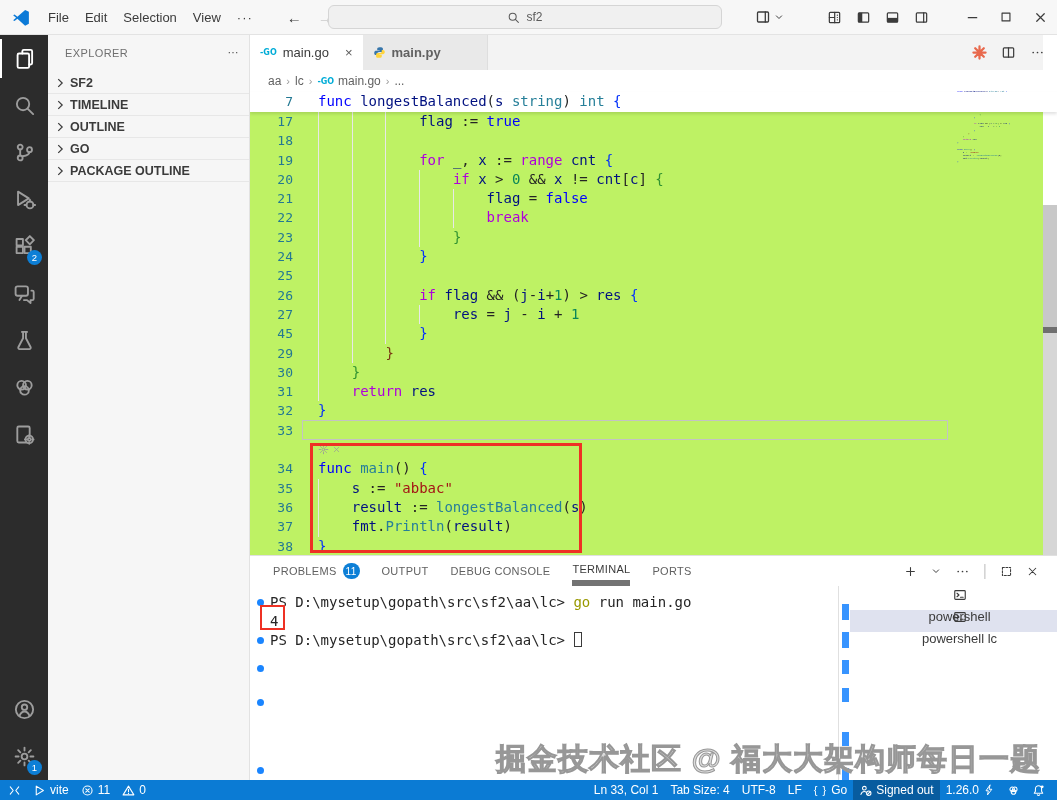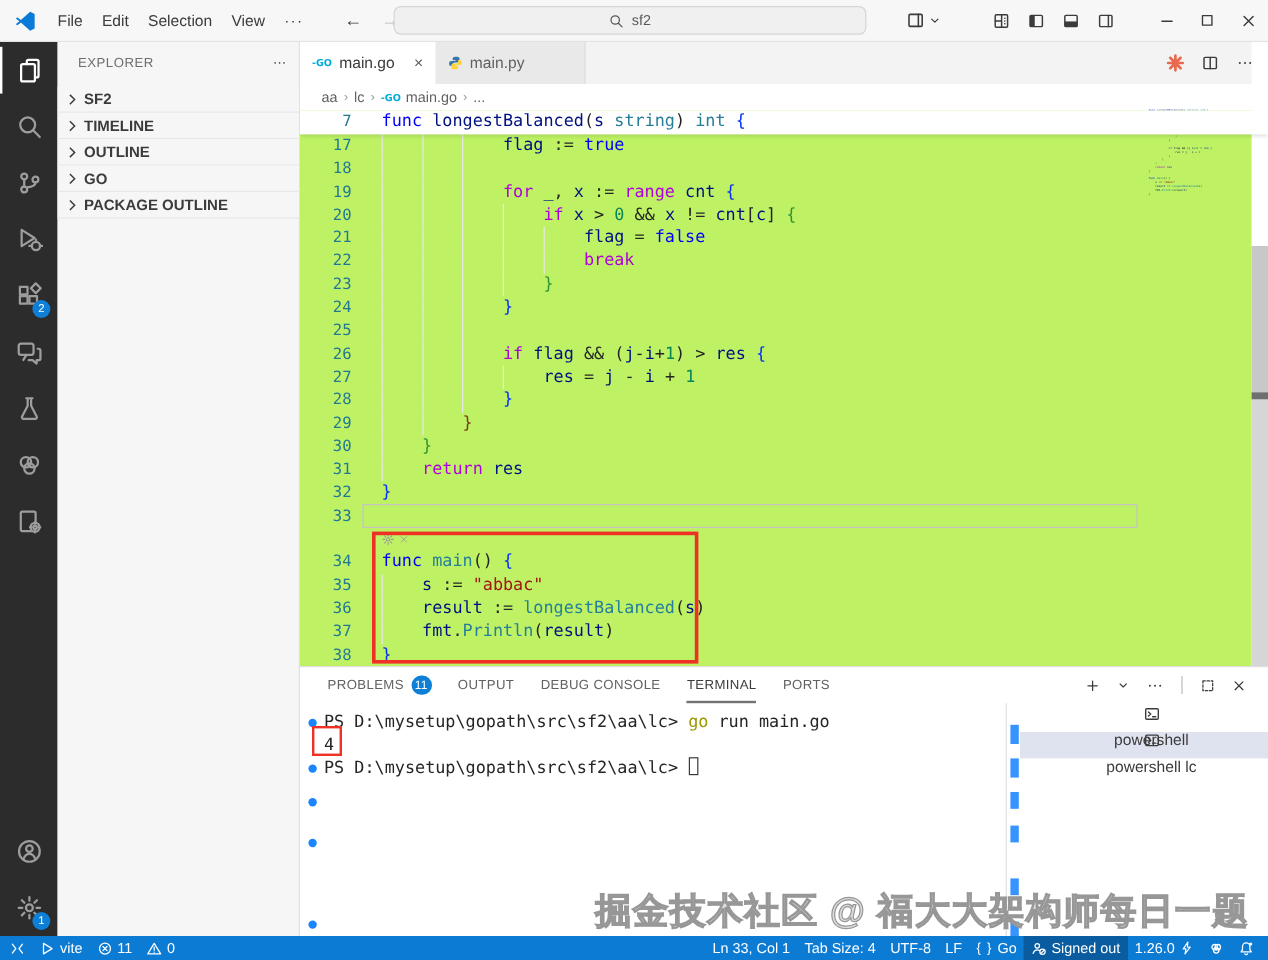--- a/index.html
+++ b/index.html
@@ -43,21 +43,21 @@
   .sb-sections{margin-top:4px;}
   .sb-row{height:22px;display:flex;align-items:center;gap:3px;padding-left:5px;font-size:12.5px;
     font-weight:bold;color:#3b3b3b;border-bottom:1px solid #e7e7e7;background:#f6f6f6;}
   .sb-row:first-child{border-top:none;}
   .sb-chevron{display:flex;color:#3b3b3b;}
   
   .editor{position:absolute;left:250px;top:35px;width:807px;height:520px;background:#bef264;overflow:hidden;}
   .tabbar{position:absolute;left:0;top:0;width:807px;height:35px;background:#f3f3f3;display:flex;}
   .tab{display:flex;align-items:center;gap:6px;padding:0 10px;font-size:13px;height:35px;}
   .tab.active{background:#fff;color:#3b3b3b;}
-  .tab.inactive{background:#e9e9e9;color:#616161;border-right:1px solid #dedede;width:125px;}
+  .tab.inactive{background:#e9e9e9;color:#616161;border-right:1px solid #dedede;width:125px;font-weight:bold;}
   .tab .close{font-size:13px;color:#5a5a5a;margin-left:10px;}
   .tab-actions{margin-left:auto;display:flex;align-items:center;gap:14px;padding-right:12px;color:#3b3b3b;}
   .go-badge{font:bold 8px "DejaVu Sans",sans-serif;color:#00acd7;letter-spacing:0;}
   .breadcrumbs{position:absolute;left:0;top:35px;width:807px;height:22px;display:flex;align-items:center;
     gap:5px;padding-left:18px;font-size:12px;color:#616161;background:#fff;}
   .bc-sep{color:#9a9a9a;font-size:11px;}
   .bc-item{display:flex;align-items:center;gap:4px;}
   .sticky{position:absolute;left:0;top:57px;width:807px;height:20px;background:#fff;
     box-shadow:0 2px 3px rgba(0,0,0,.12);z-index:3;display:flex;}
   .codewrap{position:absolute;left:0;top:77px;width:807px;height:443px;overflow:hidden;}
@@ -80,21 +80,21 @@
   .sbar .dark{position:absolute;left:0;top:292px;width:14px;height:6px;background:#6f6f6f;}
   .sbar .rest{position:absolute;left:0;top:298px;width:14px;height:222px;background:#d6d6d6;}
   .ann{position:absolute;border:3px solid #ee3124;pointer-events:none;z-index:5;}
   .ann-main{left:60px;top:408px;width:272px;height:110px;}
   
   .panel{position:absolute;left:250px;top:555px;width:807px;height:225px;background:#fff;
     border-top:1px solid #e0e0e0;}
   .ptabs{display:flex;align-items:center;gap:22px;padding-left:23px;height:30px;font-size:11px;
     letter-spacing:.3px;color:#616161;}
   .ptab{display:flex;align-items:center;gap:6px;height:30px;}
-  .ptab.active{color:#3b3b3b;border-bottom:2px solid #737373;padding-top:2px;}
+  .ptab.active{color:#3b3b3b;border-bottom:6px solid #737373;padding-top:2px;}
   .ptab-badge{min-width:16px;height:16px;border-radius:9px;background:#0d7fd6;color:#fff;font-size:10px;
     display:flex;align-items:center;justify-content:center;padding:0 3px;}
   .pactions{position:absolute;right:18px;top:0;height:30px;display:flex;align-items:center;gap:13px;
     color:#3b3b3b;}
   .pact-sep{color:#ccc;}
   .termwrap{position:absolute;left:0;top:30px;width:588px;height:195px;padding-top:7px;overflow:hidden;}
   .tl{position:relative;height:19px;line-height:19px;font-family:"DejaVu Sans Mono",monospace;
     font-size:14px;color:#252525;white-space:pre;padding-left:20px;}
   .tdot{position:absolute;left:7px;top:6px;width:7px;height:7px;border-radius:50%;background:#1a85ff;}
   .t-cmd{color:#999900;}
@@ -405,21 +405,21 @@
         <div class="cl"><span class="ln">18</span><span class="lc"><span class="g"></span><span class="g"></span><span class="g"></span></span></div>
         <div class="cl"><span class="ln">19</span><span class="lc"><span class="g"></span><span class="g"></span><span class="g"></span><span class="tk-kw">for </span><span class="tk-v">_</span><span class="tk-p">, </span><span class="tk-v">x</span><span class="tk-o"> := </span><span class="tk-kw">range </span><span class="tk-v">cnt</span><span class="tk-p"> </span><span class="tk-b1">{</span></span></div>
         <div class="cl"><span class="ln">20</span><span class="lc"><span class="g"></span><span class="g"></span><span class="g"></span><span class="g"></span><span class="tk-kw">if </span><span class="tk-v">x</span><span class="tk-o"> &gt; </span><span class="tk-n">0</span><span class="tk-o"> &amp;&amp; </span><span class="tk-v">x</span><span class="tk-o"> != </span><span class="tk-v">cnt</span><span class="tk-p">[</span><span class="tk-v">c</span><span class="tk-p">] </span><span class="tk-b2">{</span></span></div>
         <div class="cl"><span class="ln">21</span><span class="lc"><span class="g"></span><span class="g"></span><span class="g"></span><span class="g"></span><span class="g"></span><span class="tk-v">flag</span><span class="tk-o"> = </span><span class="tk-kb">false</span></span></div>
         <div class="cl"><span class="ln">22</span><span class="lc"><span class="g"></span><span class="g"></span><span class="g"></span><span class="g"></span><span class="g"></span><span class="tk-kw">break</span></span></div>
         <div class="cl"><span class="ln">23</span><span class="lc"><span class="g"></span><span class="g"></span><span class="g"></span><span class="g"></span><span class="tk-b2">}</span></span></div>
         <div class="cl"><span class="ln">24</span><span class="lc"><span class="g"></span><span class="g"></span><span class="g"></span><span class="tk-b1">}</span></span></div>
         <div class="cl"><span class="ln">25</span><span class="lc"><span class="g"></span><span class="g"></span><span class="g"></span></span></div>
         <div class="cl"><span class="ln">26</span><span class="lc"><span class="g"></span><span class="g"></span><span class="g"></span><span class="tk-kw">if </span><span class="tk-v">flag</span><span class="tk-o"> &amp;&amp; </span><span class="tk-p">(</span><span class="tk-v">j</span><span class="tk-o">-</span><span class="tk-v">i</span><span class="tk-o">+</span><span class="tk-n">1</span><span class="tk-p">)</span><span class="tk-o"> &gt; </span><span class="tk-v">res</span><span class="tk-p"> </span><span class="tk-b1">{</span></span></div>
         <div class="cl"><span class="ln">27</span><span class="lc"><span class="g"></span><span class="g"></span><span class="g"></span><span class="g"></span><span class="tk-v">res</span><span class="tk-o"> = </span><span class="tk-v">j</span><span class="tk-o"> - </span><span class="tk-v">i</span><span class="tk-o"> + </span><span class="tk-n">1</span></span></div>
-        <div class="cl"><span class="ln">28</span><span class="lc"><span class="g"></span><span class="g"></span><span class="g"></span><span class="tk-b1">}</span></span></div>
+        <div class="cl"><span class="ln">45</span><span class="lc"><span class="g"></span><span class="g"></span><span class="g"></span><span class="tk-b1">}</span></span></div>
         <div class="cl"><span class="ln">29</span><span class="lc"><span class="g"></span><span class="g"></span><span class="tk-b3">}</span></span></div>
         <div class="cl"><span class="ln">30</span><span class="lc"><span class="g"></span><span class="tk-b2">}</span></span></div>
         <div class="cl"><span class="ln">31</span><span class="lc"><span class="g"></span><span class="tk-kw">return </span><span class="tk-v">res</span></span></div>
         <div class="cl"><span class="ln">32</span><span class="lc"><span class="tk-b1">}</span></span></div>
         <div class="cl"><span class="ln">33</span><span class="lc"></span></div>
         <div class="lens-row">
           <span>
             <svg width="11" height="11" viewBox="0 0 16 16" fill="none" stroke="currentColor" stroke-width="1.3" stroke-linecap="round" stroke-linejoin="round">
               <circle cx="8" cy="8" r="2"></circle>
               <path d="M8 1.8v2.1M8 12.1v2.1M1.8 8h2.1M12.1 8h2.1M3.6 3.6l1.5 1.5M10.9 10.9l1.5 1.5M12.4 3.6l-1.5 1.5M5.1 10.9l-1.5 1.5"></path>

